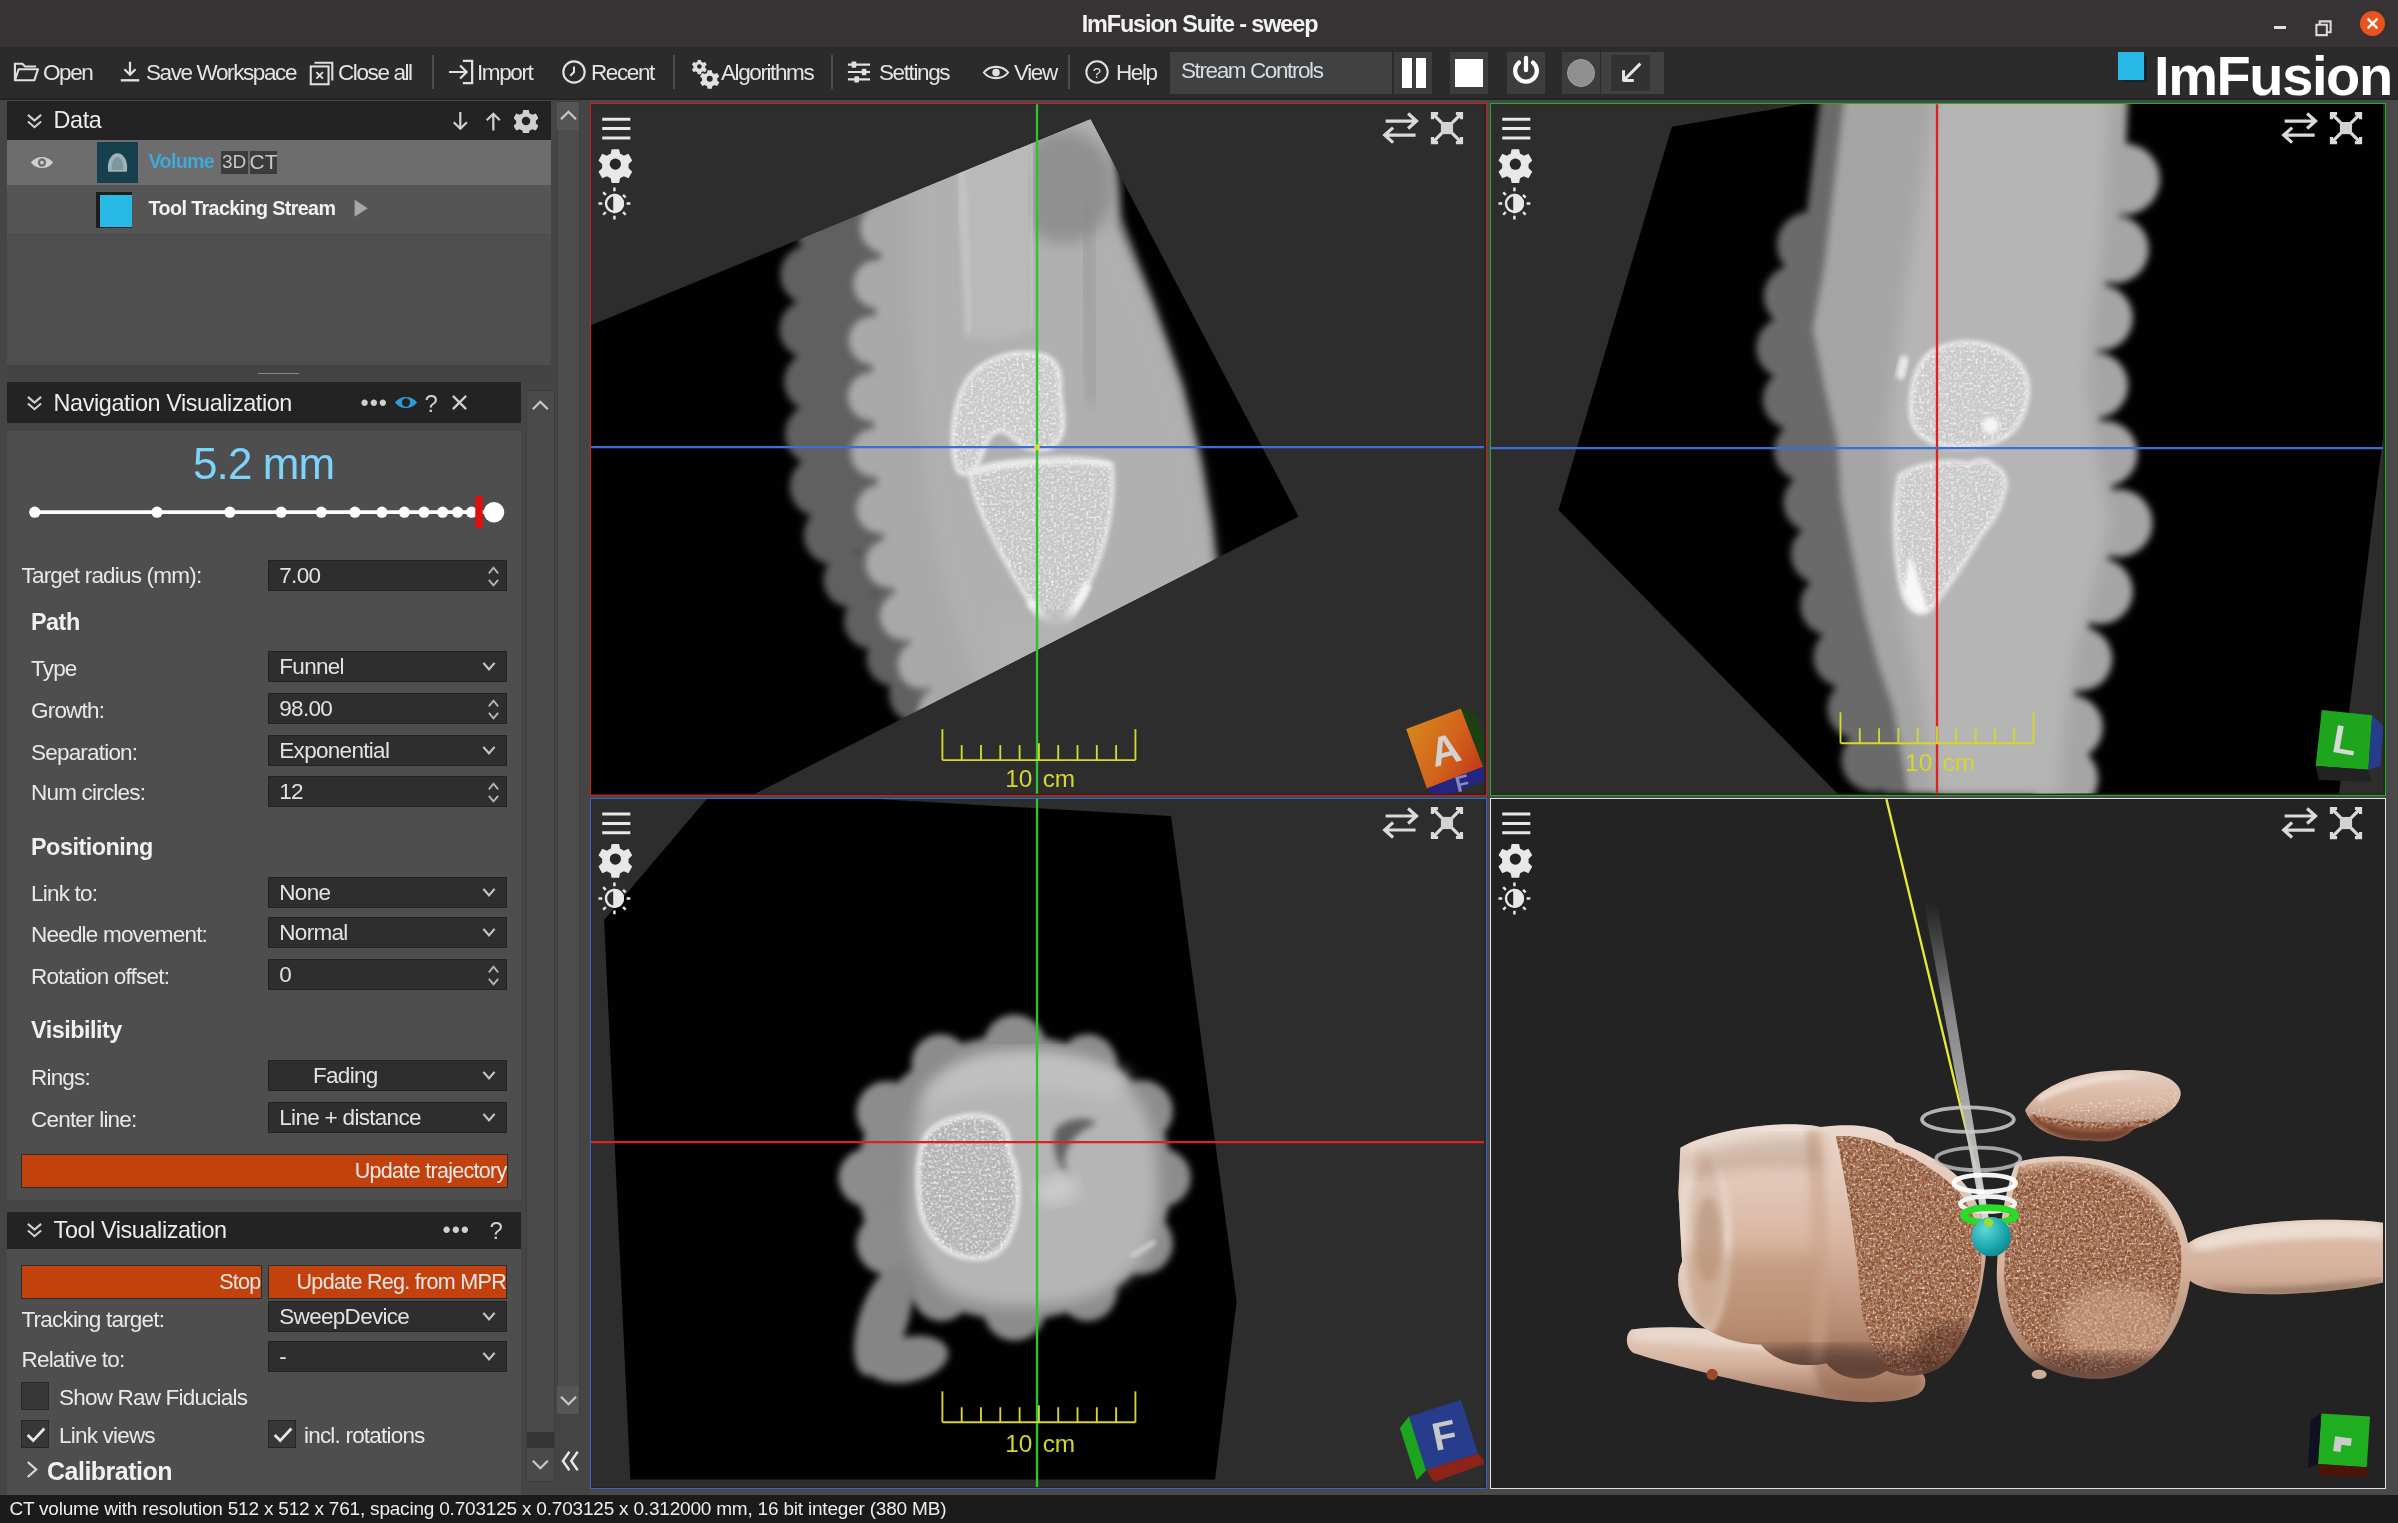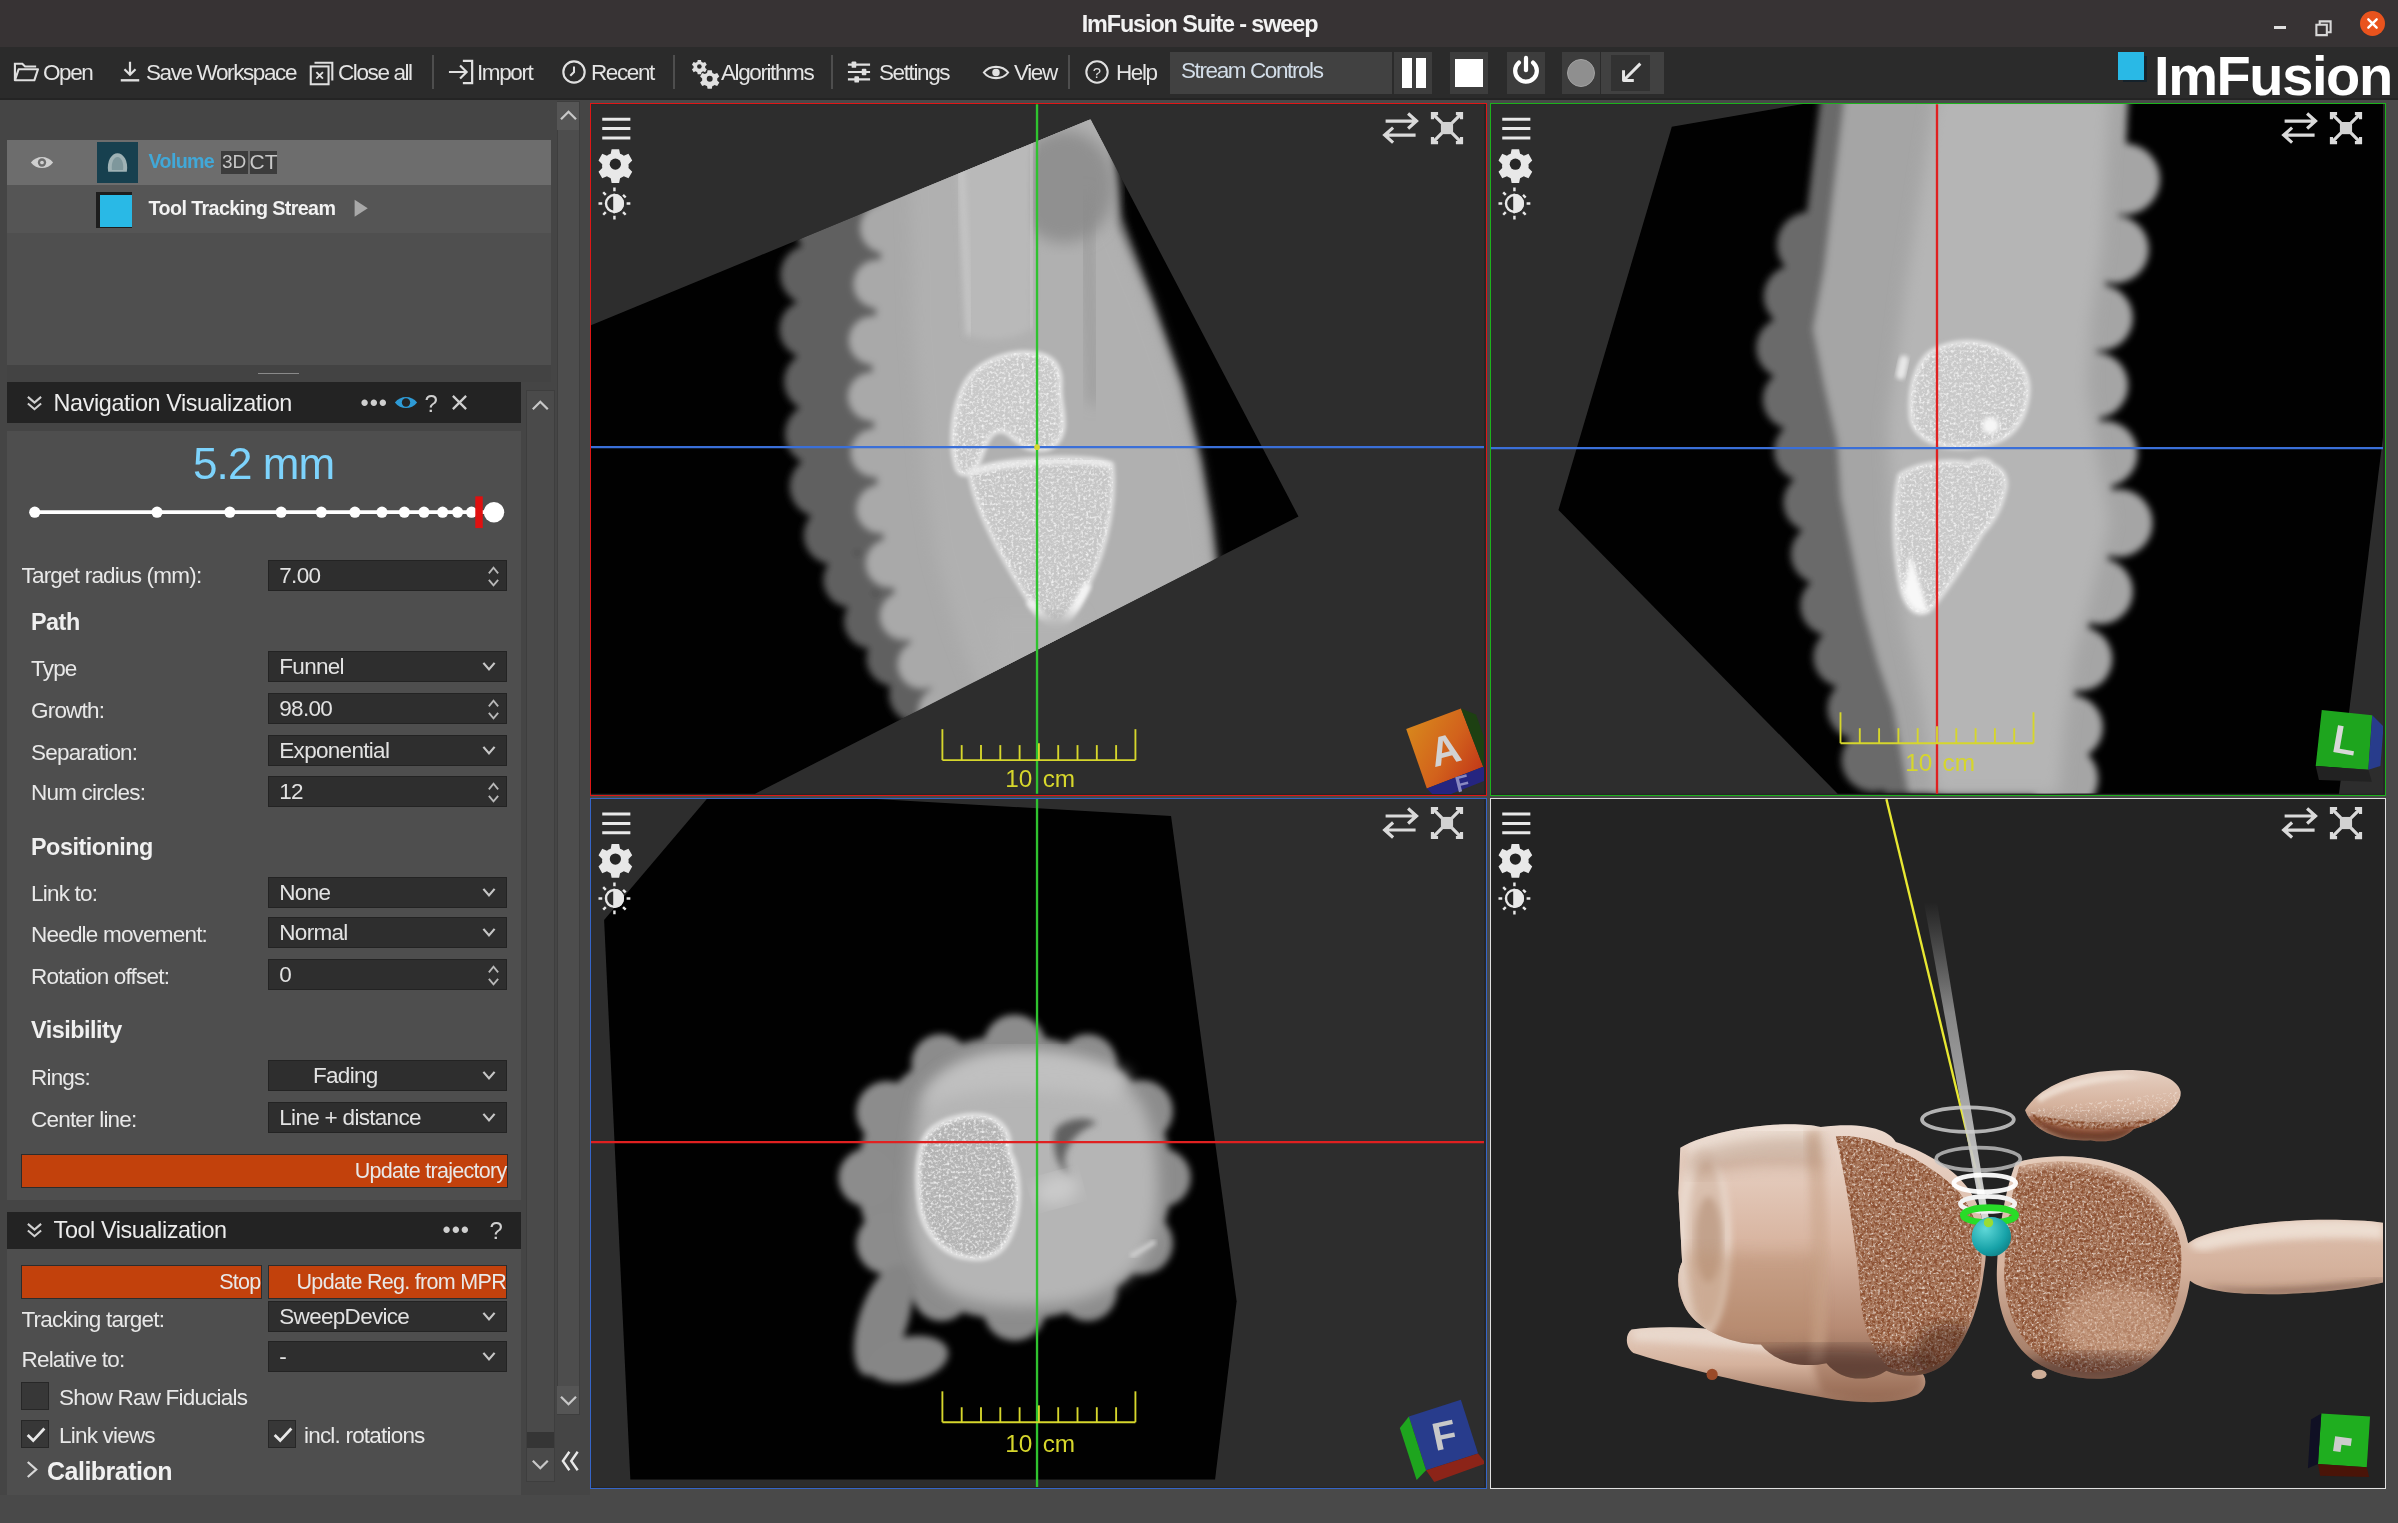--- a/index.html
+++ b/index.html
@@ -137,20 +137,38 @@
         <path d="M25 5 L7 23 M7 12 v11 h11" fill="none" stroke="#e6e6e6" stroke-width="3.2" stroke-linejoin="round"></path>
       </svg>
 
   <div class="abs" style="left:2123px;top:9.4px;width:24px;height:26px;background:#15222b;"></div>
   <div class="abs" style="left:2118px;top:4.7px;width:26px;height:28px;background:#29b9e6;"></div>
   <div class="abs" style="left:2154px;top:-3.7px;width:244px;height:56px;color:#fff;font-size:56px;font-weight:600;letter-spacing:-1.4px;">ImFusion</div>
 </div>
 
 <div class="abs" style="left:0;top:100px;width:590px;height:1395px;background:#454545;">
 
+  <div class="phead" style="left:6.6px;top:0.9px;width:544px;height:40px;">
+    <svg style="left:19px;top:12px;" width="17" height="17" viewBox="0 0 18 18">
+          <path d="M2 2 l7 6 7-6 M2 9 l7 6 7-6" fill="none" stroke="#d0d0d0" stroke-width="2.2"></path>
+        </svg>
+    <div class="abs" style="left:47px;top:6.6px;">Data</div>
+    <svg style="left:443px;top:9.4px;" width="20.6" height="22.5" viewBox="0 0 22 24">
+          <path d="M11 2 v17 M4 13 l7 7 7-7" fill="none" stroke="#cfcfcf" stroke-width="2.4"></path>
+        </svg>
+    <svg style="left:476px;top:9.4px;" width="20.6" height="22.5" viewBox="0 0 22 24">
+          <path d="M11 22 v-17 M4 11 l7 -7 7 7" fill="none" stroke="#cfcfcf" stroke-width="2.4"></path>
+        </svg>
+    <svg style="left:507px;top:8.4px;" width="24" height="24" viewBox="-13 -13 26 26">
+          <g fill="#cfcfcf">
+            <path d="M -3,-12 h 6 l 0.8,3.8 a 9 9 0 0 1 3,1.5 l 3.8,-1.5 3,5.2 -3,2.6 a 9 9 0 0 1 0,3 l 3,2.6 -3,5.2 -3.8,-1.5 a 9 9 0 0 1 -3,1.5 l -0.8,3.8 h -6 l -0.8,-3.8 a 9 9 0 0 1 -3,-1.5 l -3.8,1.5 -3,-5.2 3,-2.6 a 9 9 0 0 1 0,-3 l -3,-2.6 3,-5.2 3.8,1.5 a 9 9 0 0 1 3,-1.5 z"></path>
+          </g>
+          <circle r="4.6" fill="#232323"></circle>
+        </svg>
+  </div>
   <div class="abs" style="left:6.6px;top:40px;width:544px;height:45px;background:#6d6d6d;">
     <svg style="left:23.4px;top:14px;" width="24" height="17" viewBox="0 0 26 18">
           <path d="M1 9 C7 1 19 1 25 9 C19 17 7 17 1 9 z" fill="#cfcfcf"></path>
           <circle cx="13" cy="9" r="4.5" fill="#6d6d6d"></circle>
           <circle cx="13" cy="9" r="2" fill="#cfcfcf"></circle>
         </svg>
     <div class="abs" style="left:90px;top:1.9px;width:41px;height:41px;background:#17404f;"></div>
     <svg style="left:90px;top:1.9px;" width="41" height="41" viewBox="0 0 44 44">
           <path d="M12 32 C10 20 16 12 22 12 C28 12 34 20 32 32 z" fill="#9fb2b5"></path>
           <path d="M16 30 C15 22 18 16 22 16 C26 16 29 22 28 30 z" fill="#7e979c"></path>
@@ -778,14 +796,15 @@
 
 <g transform="translate(908,687) rotate(8)">
 <polygon points="-26,-28 26,-32 30,22 -22,26" fill="#1fae1f"></polygon>
 <polygon points="-26,-28 -22,26 -32,32 -36,-20" fill="#101024"></polygon>
 <polygon points="-22,26 30,22 34,32 -18,38" fill="#4a1408"></polygon>
 <path d="M -8,-6 h 18 v 8 h -10 v 8 h -8 z" fill="#cccccc"></path>
 </g>
 </svg>
 </div>
 
+<div id="statusbar" class="abs">CT volume with resolution 512 x 512 x 761, spacing 0.703125 x 0.703125 x 0.312000 mm, 16 bit integer (380 MB)</div>
 </div>
 
 
 </body></html>

